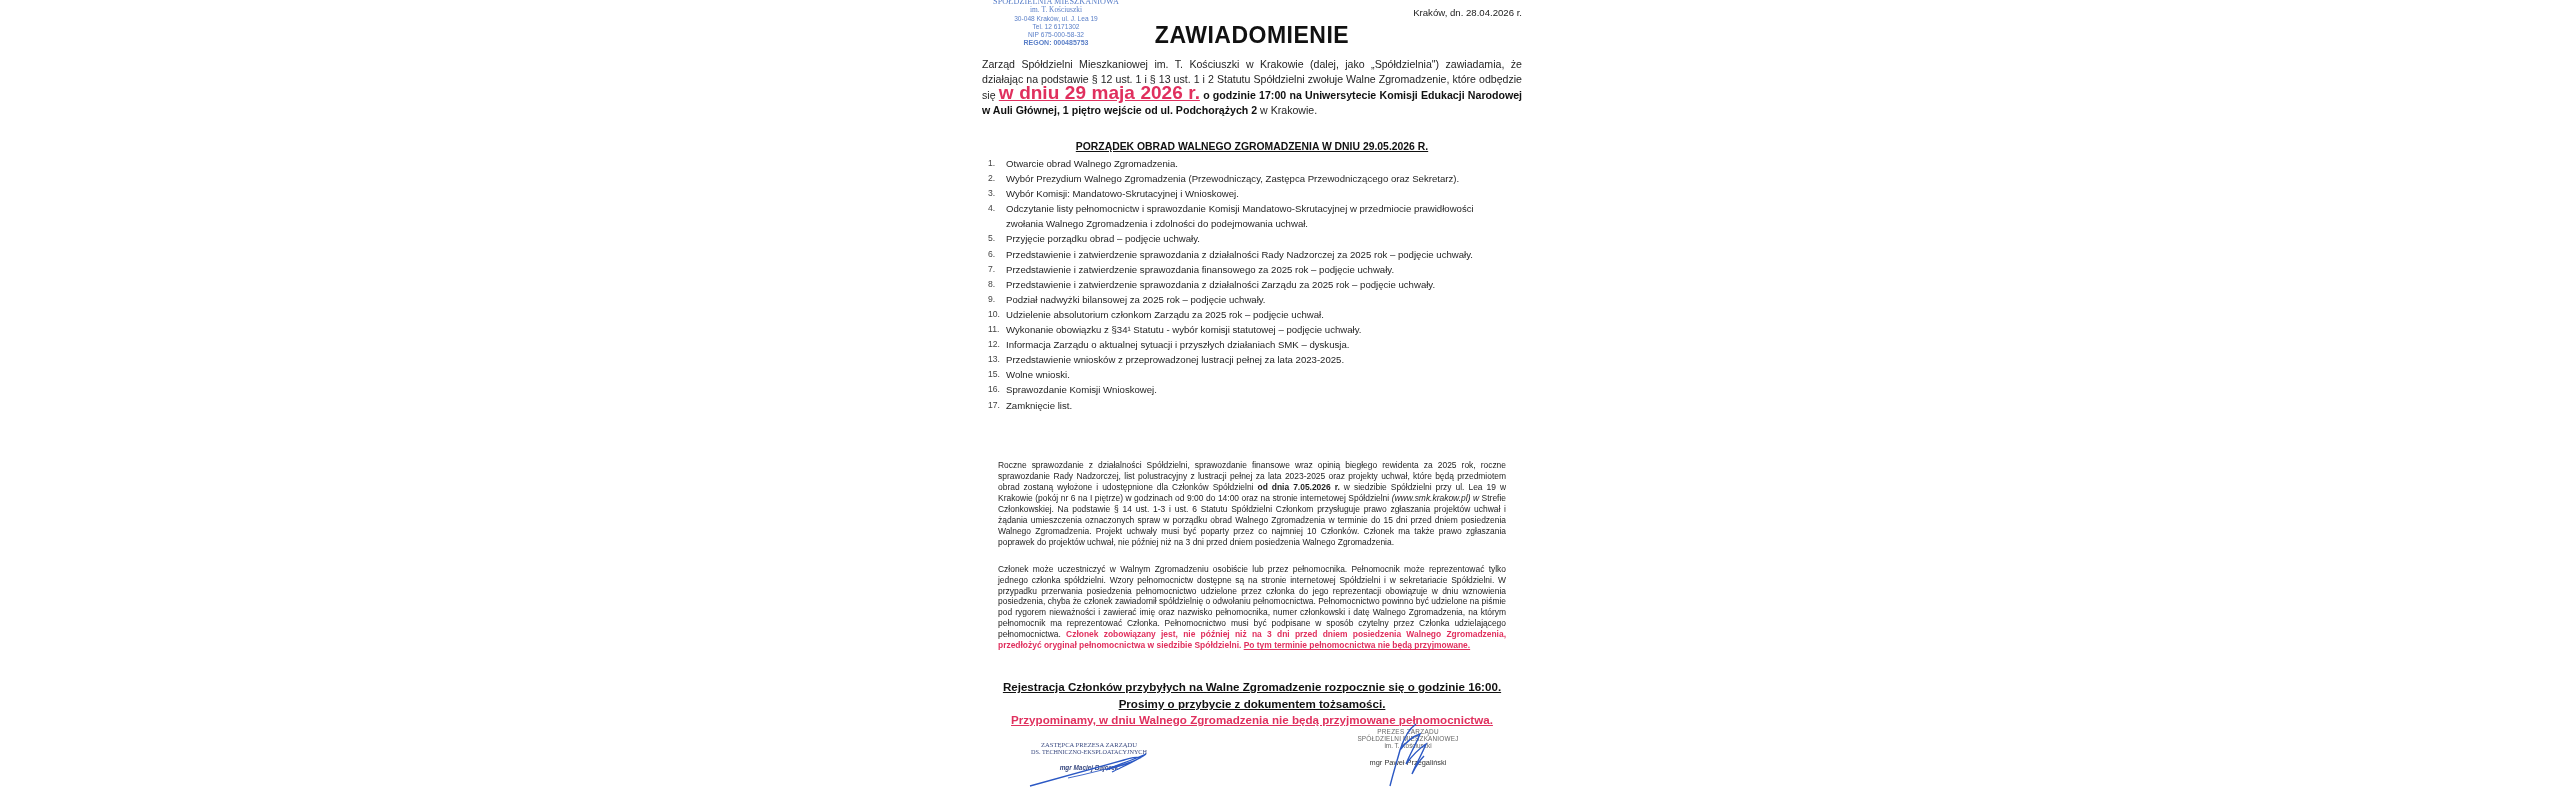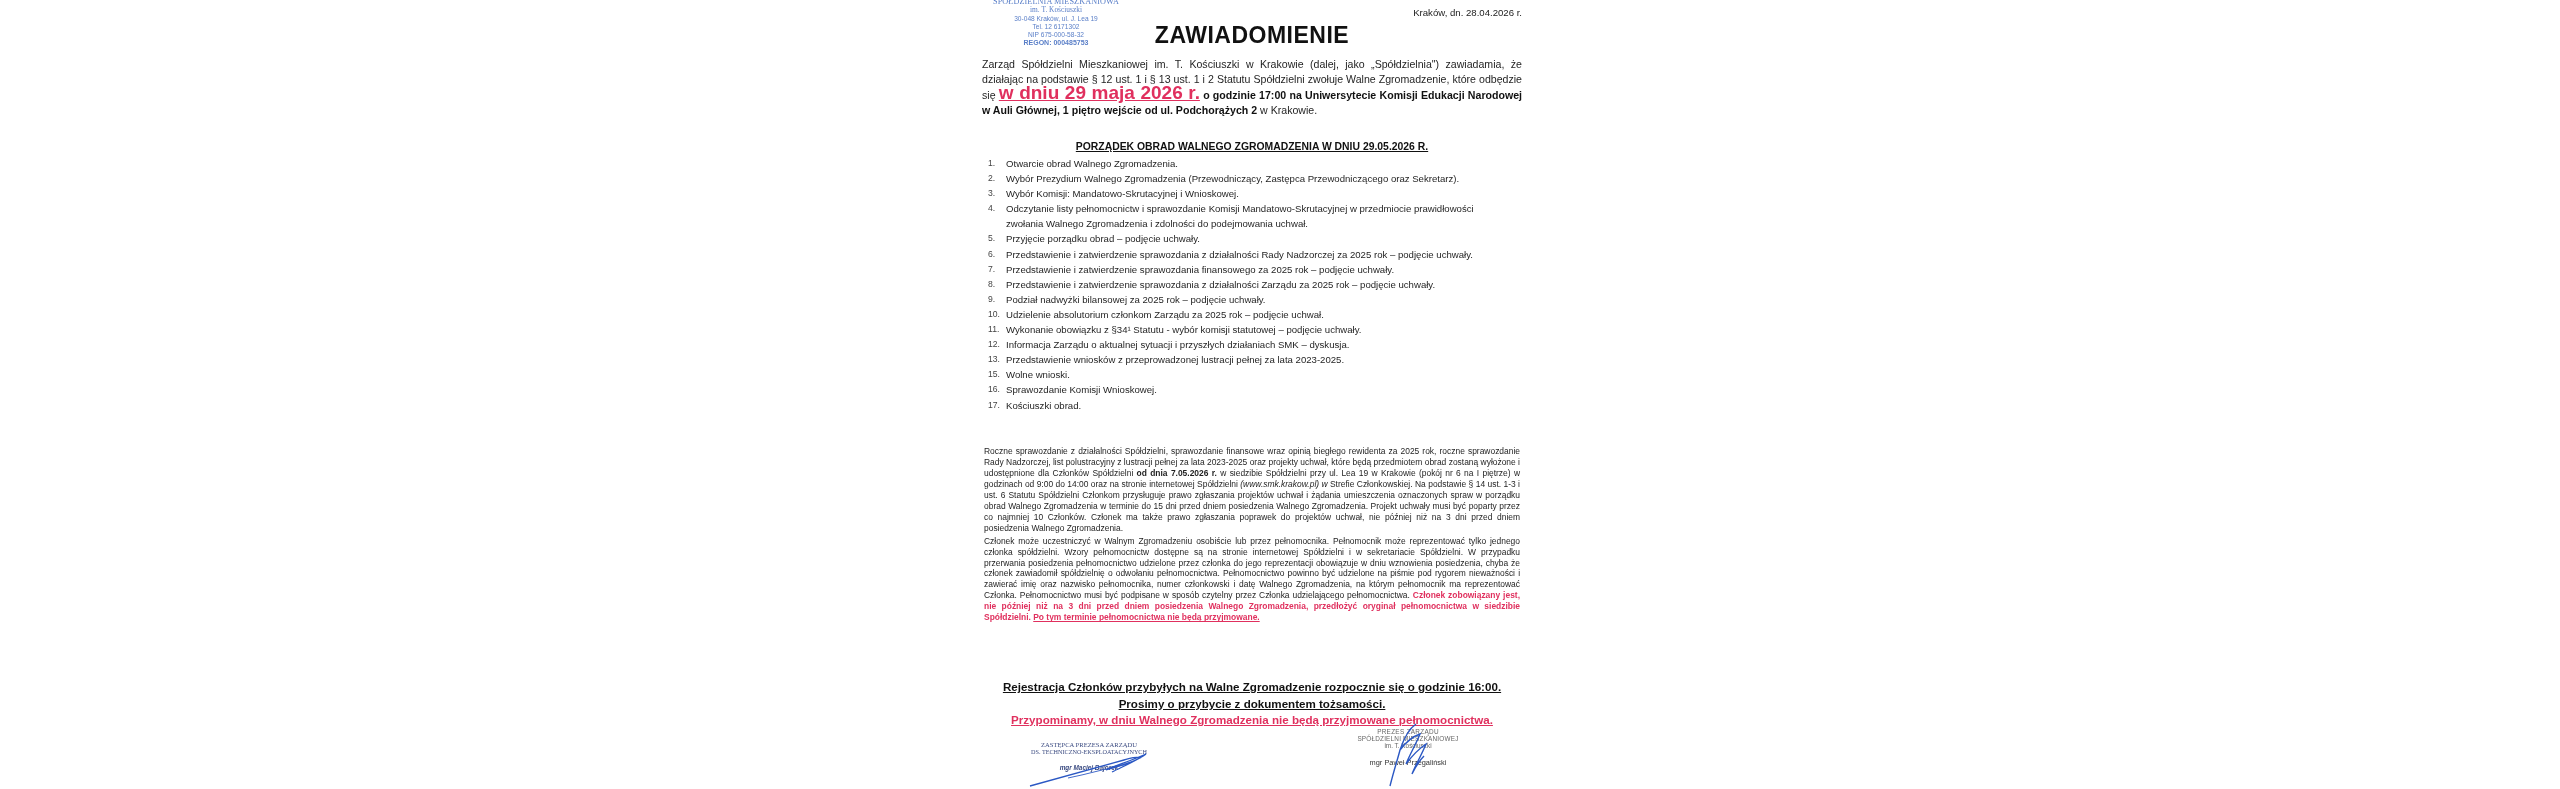--- a/index.html
+++ b/index.html
@@ -21,21 +21,21 @@
   .intro b { color:#111; }
   .agenda-title { position:absolute; left:0; right:0; top:141px; text-align:center; font-size:10.4px;
                   font-weight:bold; text-decoration:underline; color:#111; }
   .agenda { position:absolute; left:10px; right:4px; top:156px; margin:0; padding:0; list-style:none;
             font-size:9.6px; line-height:15.1px; color:#1f1f1f; }
   .agenda li { display:flex; }
   .agenda .num { width:18px; flex:none; font-size:8.6px; color:#444; }
   .agenda .txt { flex:1; }
   .body-text { position:absolute; left:4px; right:4px; top:444px; font-size:8.45px; line-height:10.95px;
                text-align:justify; color:#1f1f1f; }
-  .body-text p { margin:2px; }
+  .body-text p { margin:16px; }
   .pink { color:#e0305e; font-weight:bold; }
   .pink-u { color:#e0305e; font-weight:bold; text-decoration:underline; }
   .notice { position:absolute; left:0; right:0; text-align:center; font-size:11.6px; font-weight:bold;
             text-decoration:underline; }
   .n1 { top:680px; color:#111;text-decoration:underline; }
   .n2 { top:697px; color:#111; }
   .n3 { top:713px; color:#e0305e; }
   .sig-left { position:absolute; left:36px; top:741px; width:150px; text-align:center;
               font-family:"Liberation Serif", serif; color:#3a4a80; }
   .sig-left .l1 { font-size:6.6px; }
@@ -126,21 +126,21 @@
     <li>
         <span class="num">15.</span>
         <span class="txt">Wolne wnioski.</span>
       </li>
     <li>
         <span class="num">16.</span>
         <span class="txt">Sprawozdanie Komisji Wnioskowej.</span>
       </li>
     <li>
         <span class="num">17.</span>
-        <span class="txt">Kościuszki obrad.</span>
+        <span class="txt">Zamknięcie list.</span>
       </li>
   </ol>
 
   <div class="body-text">
     <p><span>Roczne sprawozdanie z działalności Spółdzielni, sprawozdanie finansowe wraz opinią biegłego rewidenta za 2025 rok, roczne sprawozdanie Rady Nadzorczej, list polustracyjny z lustracji pełnej za lata 2023-2025 oraz projekty uchwał, które będą przedmiotem obrad zostaną wyłożone i udostępnione dla Członków Spółdzielni </span><b>od dnia 7.05.2026 r.</b><span> w siedzibie Spółdzielni przy ul. Lea 19 w Krakowie (pokój nr 6 na I piętrze) w godzinach od 9:00 do 14:00 oraz na stronie internetowej Spółdzielni </span><i>(www.smk.krakow.pl) w</i><span> Strefie Członkowskiej. Na podstawie § 14 ust. 1-3 i ust. 6 Statutu Spółdzielni Członkom przysługuje prawo zgłaszania projektów uchwał i żądania umieszczenia oznaczonych spraw w porządku obrad Walnego Zgromadzenia w terminie do 15 dni przed dniem posiedzenia Walnego Zgromadzenia. Projekt uchwały musi być poparty przez co najmniej 10 Członków. Członek ma także prawo zgłaszania poprawek do projektów uchwał, nie później niż na 3 dni przed dniem posiedzenia Walnego Zgromadzenia.</span></p>
     <p><span>Członek może uczestniczyć w Walnym Zgromadzeniu osobiście lub przez pełnomocnika. Pełnomocnik może reprezentować tylko jednego członka spółdzielni. Wzory pełnomocnictw dostępne są na stronie internetowej Spółdzielni i w sekretariacie Spółdzielni. W przypadku przerwania posiedzenia pełnomocnictwo udzielone przez członka do jego reprezentacji obowiązuje w dniu wznowienia posiedzenia, chyba że członek zawiadomił spółdzielnię o odwołaniu pełnomocnictwa. Pełnomocnictwo powinno być udzielone na piśmie pod rygorem nieważności i zawierać imię oraz nazwisko pełnomocnika, numer członkowski i datę Walnego Zgromadzenia, na którym pełnomocnik ma reprezentować Członka. Pełnomocnictwo musi być podpisane w sposób czytelny przez Członka udzielającego pełnomocnictwa. </span><span class="pink">Członek zobowiązany jest, nie później niż na 3 dni przed dniem posiedzenia Walnego Zgromadzenia, przedłożyć oryginał pełnomocnictwa w siedzibie Spółdzielni. </span><span class="pink-u">Po tym terminie pełnomocnictwa nie będą przyjmowane.</span></p>
   </div>
 
   <div class="notice n1">Rejestracja Członków przybyłych na Walne Zgromadzenie rozpocznie się o godzinie 16:00.</div>
   <div class="notice n2">Prosimy o przybycie z dokumentem tożsamości.</div>

